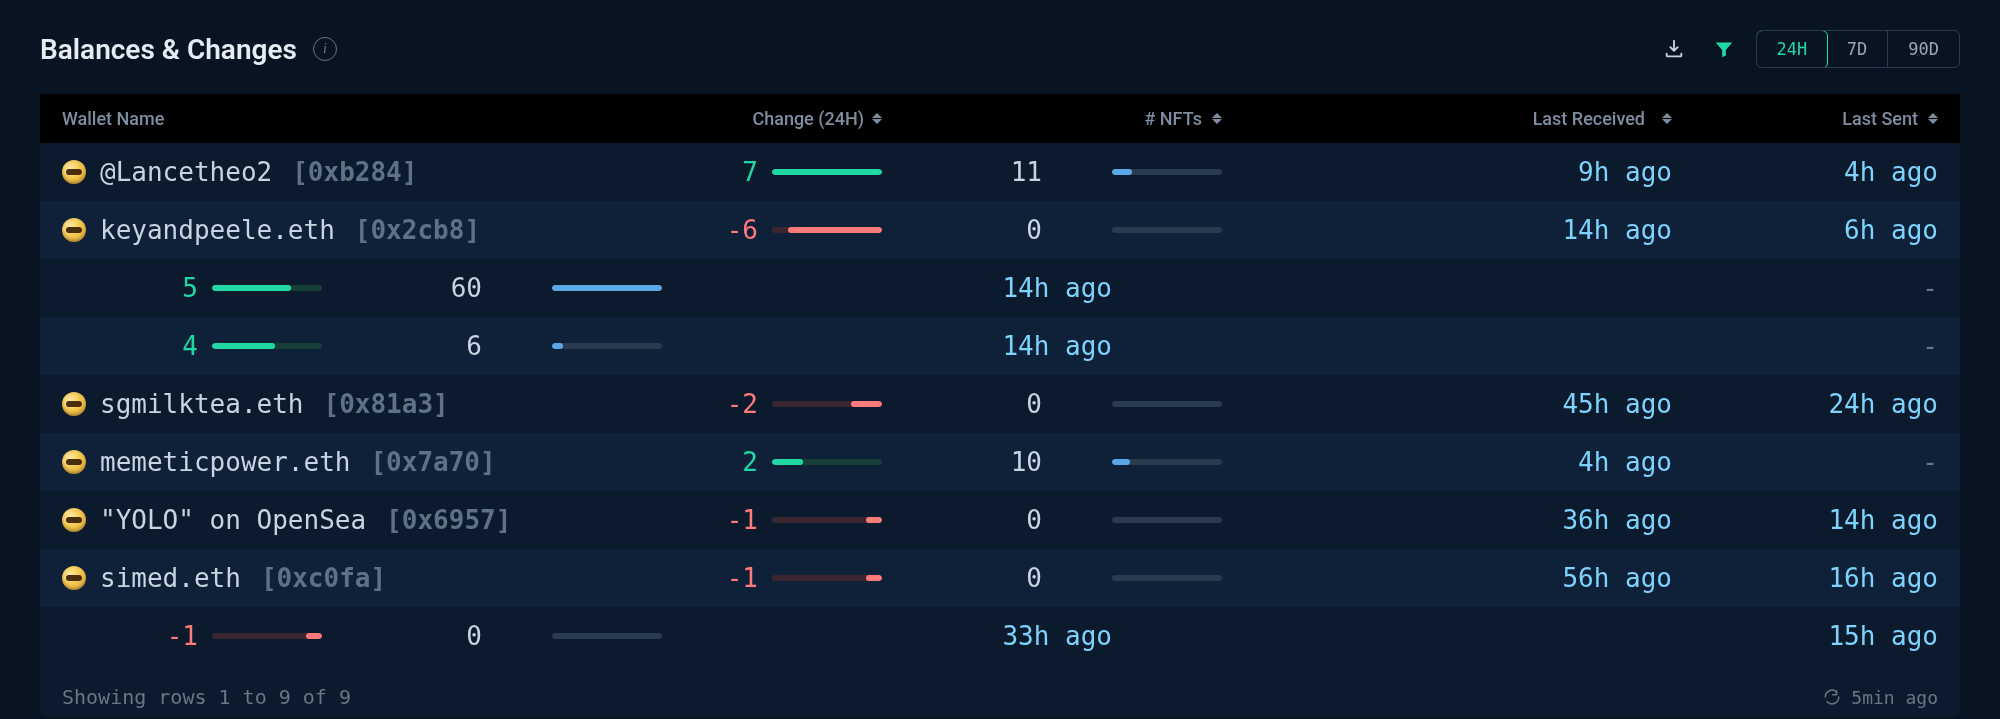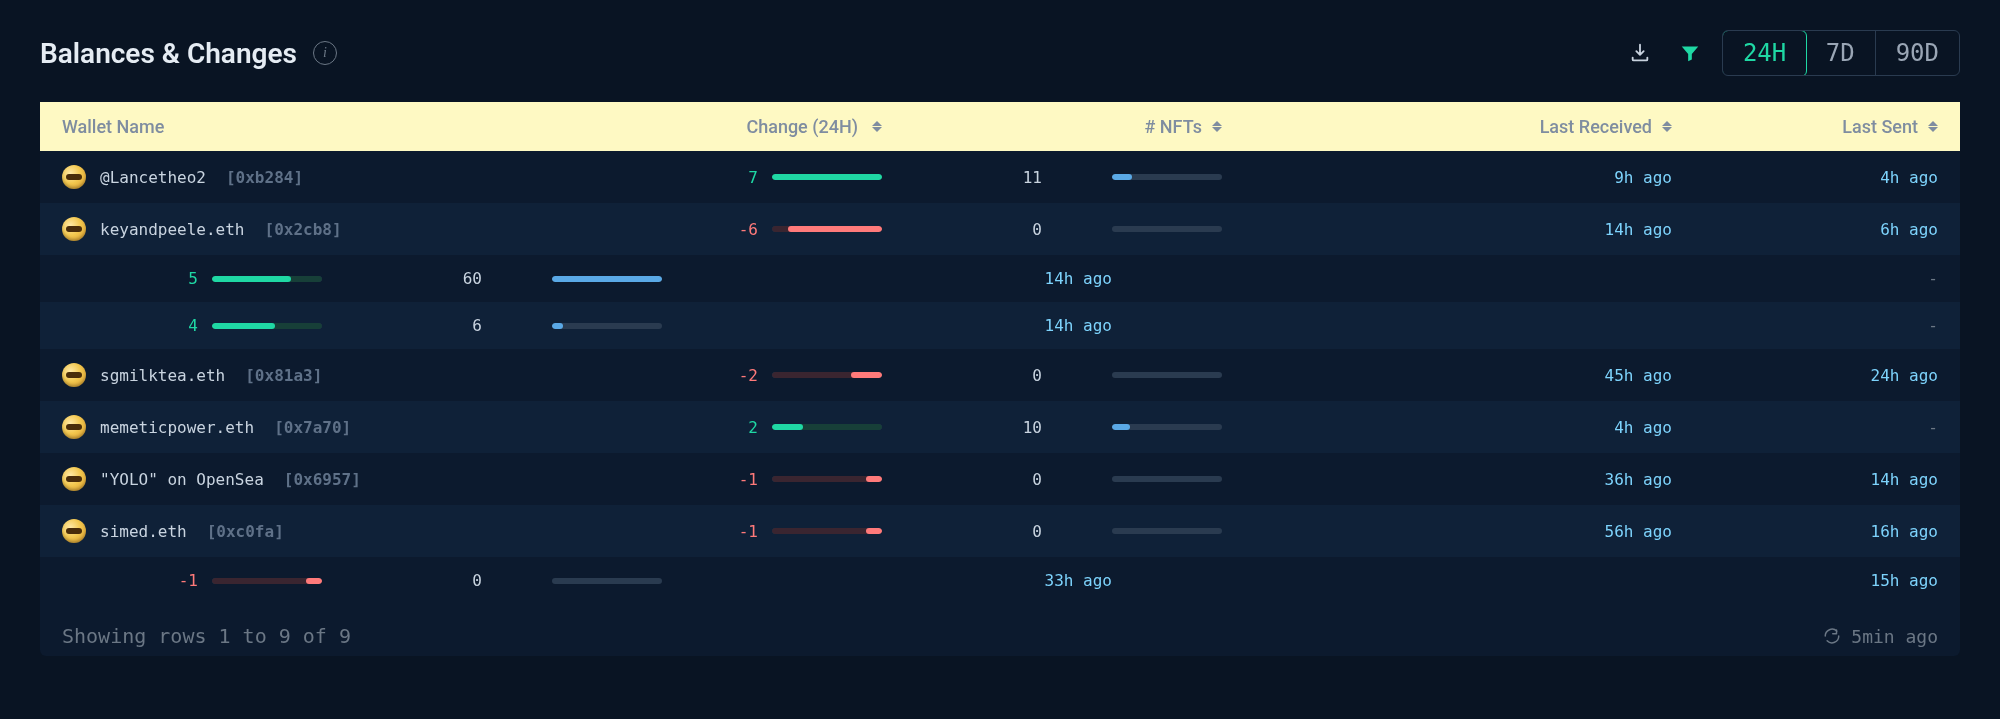--- a/index.html
+++ b/index.html
@@ -44,69 +44,69 @@
   }
   .filter-btn.active svg path { fill: #1fd8a4; }
   .segmented {
     display: flex;
     border: 1.5px solid #2a3b50;
     border-radius: 6px;
     overflow: hidden;
   }
   .seg-item {
     padding: 8px 20px;
-    font-size: 24px;
+    font-size: 17px;
     font-weight: 500;
     color: #9aa6b5;
     cursor: pointer;
     border-right: 1.5px solid #2a3b50;
     font-family: ui-monospace, monospace;
   }
   .seg-item:last-child { border-right: none; }
   .seg-item.active {
     color: #1fd8a4;
     border: 1.5px solid #1fd8a4;
     margin: -1.5px;
     border-radius: 6px;
     position: relative;
     z-index: 1;
   }
 
   .table-wrap { background: #0c1a2e; border-radius: 6px; }
   .thead {
     display: flex;
     padding: 14px 22px;
-    background: #fef9c3;
+    background: #000000;
     font-size: 18px;
     color: #7f8da0;
     font-weight: 500;
   }
   .col-name   { flex: 0 0 560px; }
-  .col-change { flex: 0 0 380px; text-align: right; padding-right: 120px; display:flex; justify-content:flex-end; align-items:center; gap:10px;}
+  .col-change { flex: 0 0 380px; text-align: right; padding-right: 120px; display:flex; justify-content:flex-end; align-items:center; gap:4px;}
   .col-nfts   { flex: 0 0 340px; text-align: right; padding-right: 120px; display:flex; justify-content:flex-end; align-items:center; gap:6px;}
-  .col-recv   { flex: 0 0 330px; text-align: right; display:flex; justify-content:flex-end; align-items:center; gap:6px;}
+  .col-recv   { flex: 0 0 330px; text-align: right; display:flex; justify-content:flex-end; align-items:center; gap:13px;}
   .col-sent   { flex: 1 1 auto; text-align: right; display:flex; justify-content:flex-end; align-items:center; gap:6px;}
 
   .sort-icon {
     display:inline-flex; flex-direction:column; gap:1px; margin-left:4px;
   }
   .sort-icon .tri {
     width:0; height:0;
     border-left:5px solid transparent;
     border-right:5px solid transparent;
   }
   .sort-icon .up   { border-bottom:5px solid #7f8da0; }
   .sort-icon .down { border-top:5px solid #7f8da0; }
 
   .row {
     display: flex;
     align-items: center;
     padding: 14px 22px;
     font-family: ui-monospace, "SF Mono", Menlo, Consolas, monospace;
-    font-size: 16px;
+    font-size: 26px;
     color: #c9d4e0;
   }
   .row:nth-child(odd) { background: #0c1a2e; }
   .row:nth-child(even){ background: #0f2138; }
   .row .col-name { display:flex; align-items:center; gap:14px; }
   .avatar {
     width: 24px; height: 24px; border-radius:50%;
     background: radial-gradient(circle at 35% 35%, #ffe9a6 0%, #f3c84f 45%, #d6972a 100%);
     box-shadow: inset 0 -2px 3px rgba(0,0,0,0.25);
     position:relative;

